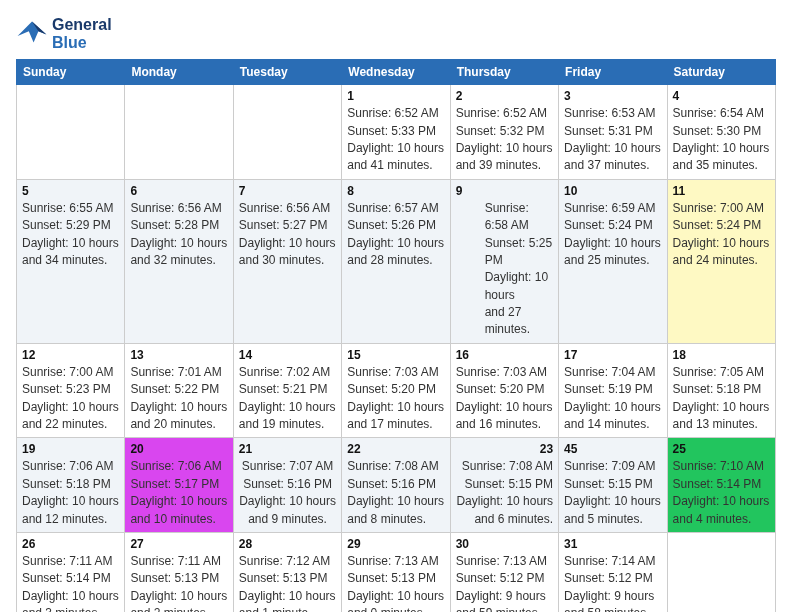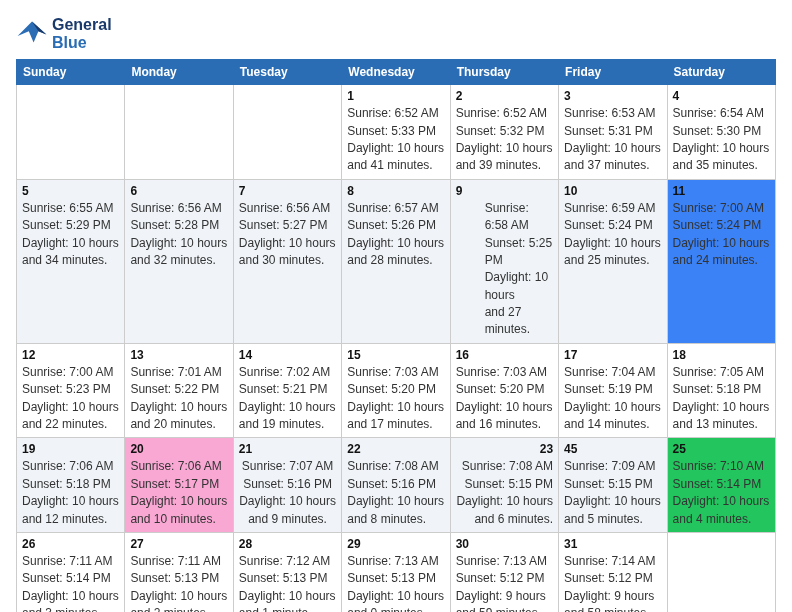--- a/index.html
+++ b/index.html
@@ -185,21 +185,21 @@
 Daylight: 10 hours
 and 27 minutes.</div>
         </td>
         <td style="background: rgb(240, 244, 248);">
           <div class="day-num">10</div>
           <div class="day-info" style="white-space: pre-line;">Sunrise: 6:59 AM
 Sunset: 5:24 PM
 Daylight: 10 hours
 and 25 minutes.</div>
         </td>
-        <td style="background: #3b82f6;">
+        <td style="background: #fef9c3;">
           <div class="day-num">11</div>
           <div class="day-info" style="white-space: pre-line;">Sunrise: 7:00 AM
 Sunset: 5:24 PM
 Daylight: 10 hours
 and 24 minutes.</div>
         </td>
       </tr>
       <tr>
         <td>
           <div class="day-num">12</div>
@@ -252,21 +252,21 @@
         </td>
       </tr>
       <tr>
         <td style="background: rgb(240, 244, 248);">
           <div class="day-num">19</div>
           <div class="day-info" style="white-space: pre-line;">Sunrise: 7:06 AM
 Sunset: 5:18 PM
 Daylight: 10 hours
 and 12 minutes.</div>
         </td>
-        <td style="background: #f9a8d4;">
+        <td style="background: #d946ef;">
           <div class="day-num">20</div>
           <div class="day-info" style="white-space: pre-line;">Sunrise: 7:06 AM
 Sunset: 5:17 PM
 Daylight: 10 hours
 and 10 minutes.</div>
         </td>
         <td style="background: rgb(240, 244, 248);">
           <div class="day-num">21</div>
           <div class="day-info" style="white-space: pre-line; text-align: center;">Sunrise: 7:07 AM
 Sunset: 5:16 PM

